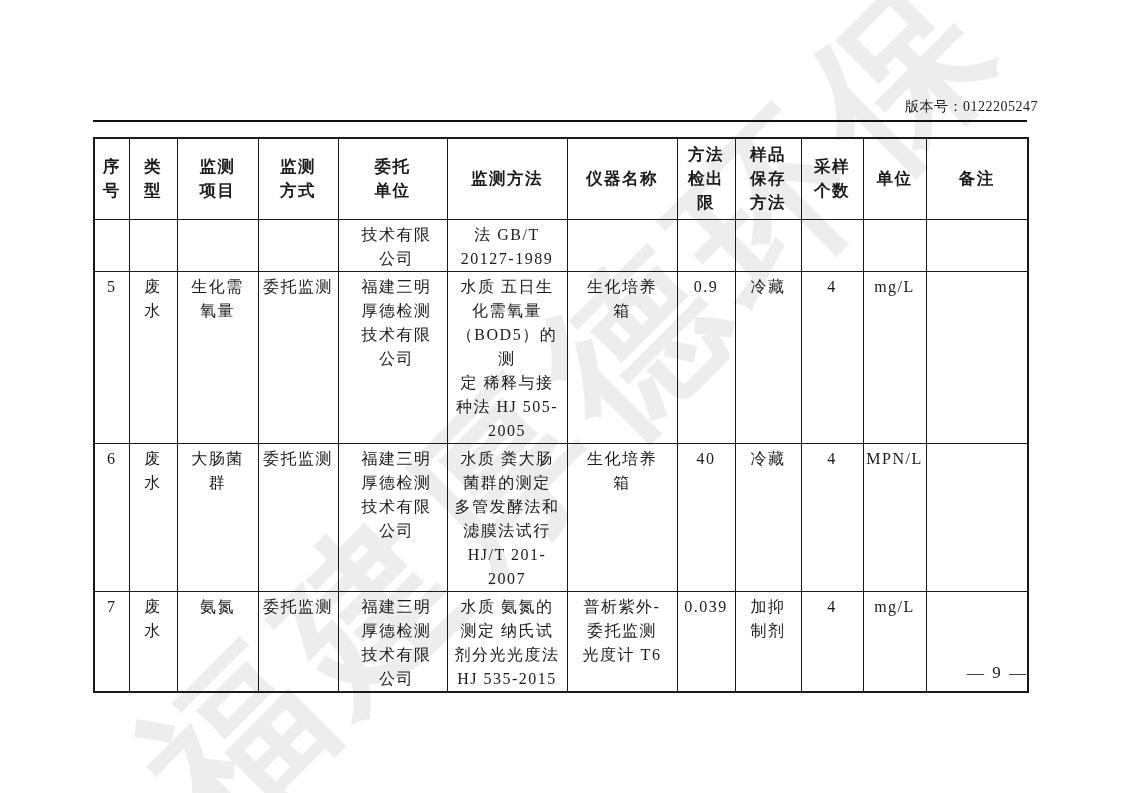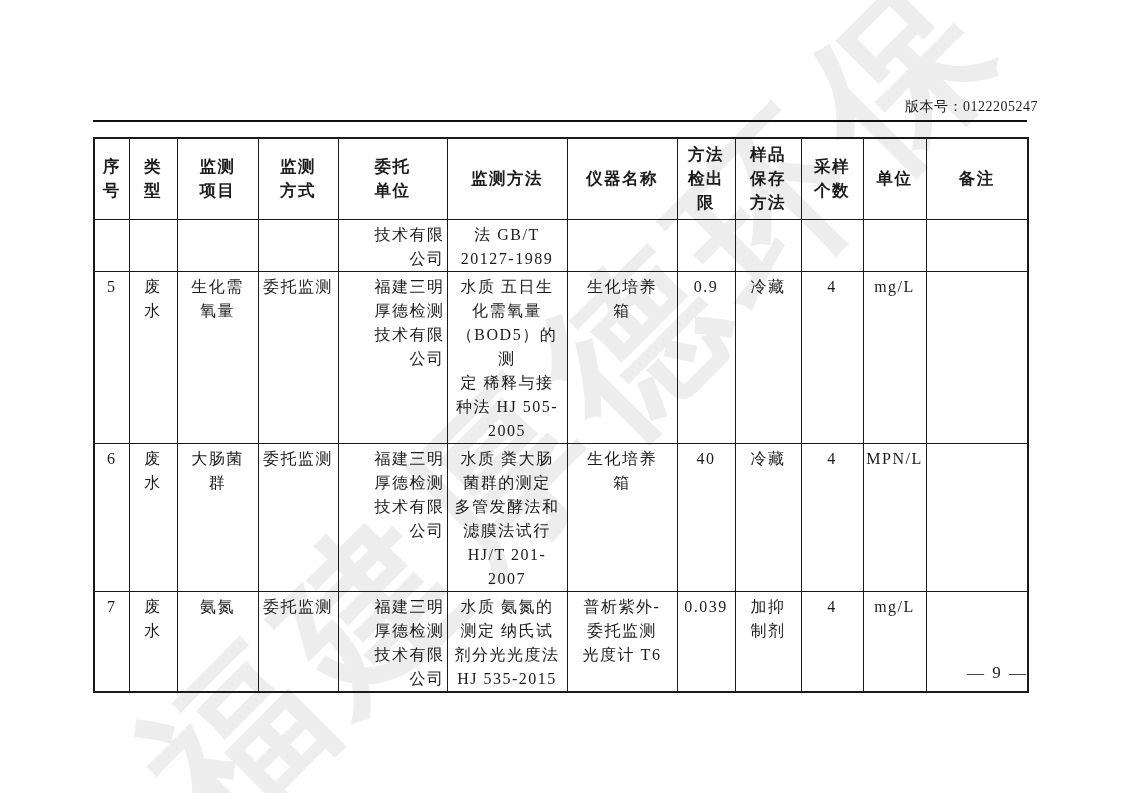--- a/index.html
+++ b/index.html
@@ -34,21 +34,21 @@
     border:1.5px solid #1a1a1a;
     font-size:16px;line-height:24px;letter-spacing:1.5px;
     text-align:center;vertical-align:top;
     padding:3px 2px 0 2px;overflow:hidden;
     white-space:pre-line;word-break:break-all;
   }
   table.doc th{
     font-weight:bold;vertical-align:middle;font-size:16.5px;padding:0 2px;
   }
   
-  table.doc td:nth-child(5){text-align:right;padding-left:10px;}
+  table.doc td:nth-child(5){text-align:center;padding-left:10px;}
 
   .page-number{
     position:absolute;top:663px;right:94px;font-size:17px;letter-spacing:2px;z-index:2;
   }
 </style>
 </head>
 <body>
 
 <div class="page">
 

